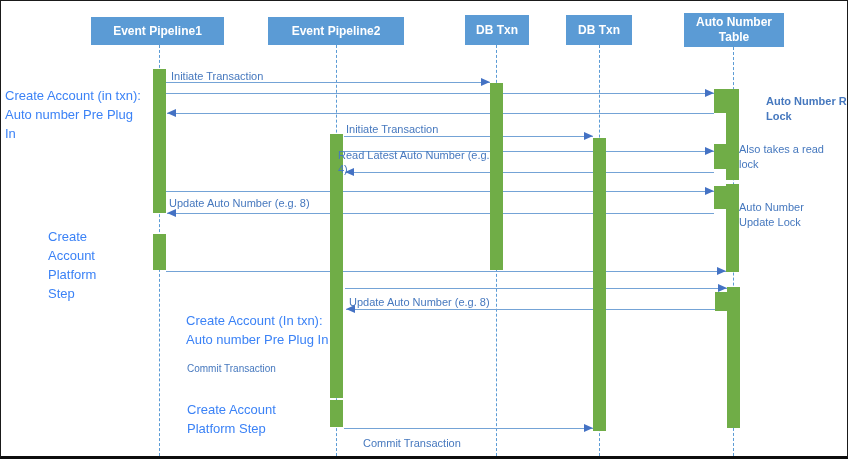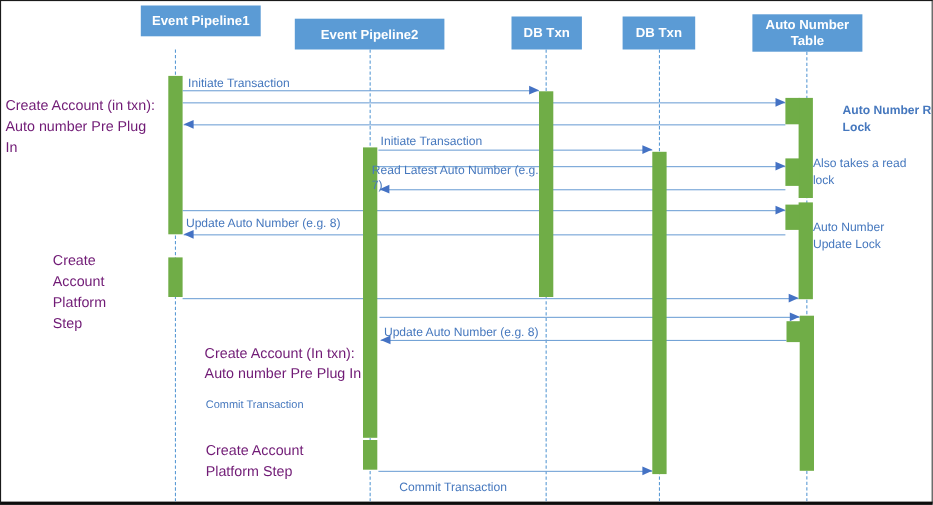--- a/index.html
+++ b/index.html
@@ -60,30 +60,30 @@
     position:absolute;
     color:#4678BE;
     font-size:11px;
     line-height:14px;
     text-align:left;
     z-index:6;
   }
   .note{
     font-size:13px;
     line-height:19px;
-    color:#701a75;
+    color:#3b82f6;
   }
   .small{font-size:10px;line-height:12px;}
 </style>
 </head>
 <body>
 
 <div id="canvas">
 
-  <div class="actor" style="left:90px;top:4px;width:109px;height:28px;margin-left:37px;">
+  <div class="actor" style="left:90px;top:16px;width:133px;height:28px;">
       <span>Event Pipeline1</span>
     </div>
   <div class="actor" style="left:267px;top:16px;width:136px;height:28px;">
       <span>Event Pipeline2</span>
     </div>
   <div class="actor" style="left:464px;top:14px;width:64px;height:30px;">
       <span>DB Txn</span>
     </div>
   <div class="actor" style="left:565px;top:14px;width:66px;height:30px;">
       <span>DB Txn</span>
@@ -143,21 +143,21 @@
   <div class="head-r" style="left:717px;top:283px;"></div>
 
   <div class="msg" style="left:345px;top:308px;width:369px;"></div>
   <div class="head-l" style="left:345px;top:304px;"></div>
 
   <div class="msg" style="left:343px;top:427px;width:249px;"></div>
   <div class="head-r" style="left:583px;top:423px;"></div>
 
   <div class="lbl" style="left:170px;top:68px;width:145px;">Initiate Transaction</div>
   <div class="lbl" style="left:345px;top:121px;width:145px;">Initiate Transaction</div>
-  <div class="lbl" style="left:337px;top:147px;width:155px;">Read Latest Auto Number (e.g. 7)</div>
+  <div class="lbl" style="left:337px;top:147px;width:155px;">Read Latest Auto Number (e.g. 4)</div>
   <div class="lbl" style="left:168px;top:195px;width:160px;">Update Auto Number (e.g. 8)</div>
   <div class="lbl" style="left:348px;top:294px;width:160px;">Update Auto Number (e.g. 8)</div>
   <div class="lbl small" style="left:186px;top:362px;width:120px;">Commit Transaction</div>
   <div class="lbl" style="left:362px;top:435px;width:145px;">Commit Transaction</div>
 
   <div class="lbl note" style="left:4px;top:85px;width:138px;">Create Account (in txn): Auto number Pre Plug In</div>
   <div class="lbl note" style="left:47px;top:226px;width:66px;">Create Account Platform Step</div>
   <div class="lbl note" style="left:185px;top:310px;width:162px;">Create Account (In txn): Auto number Pre Plug In</div>
   <div class="lbl note" style="left:186px;top:399px;width:125px;">Create Account Platform Step</div>
   <div class="lbl" style="left:765px;top:93px;width:102px;line-height:15px;font-weight:bold;">Auto Number Read Lock</div>

